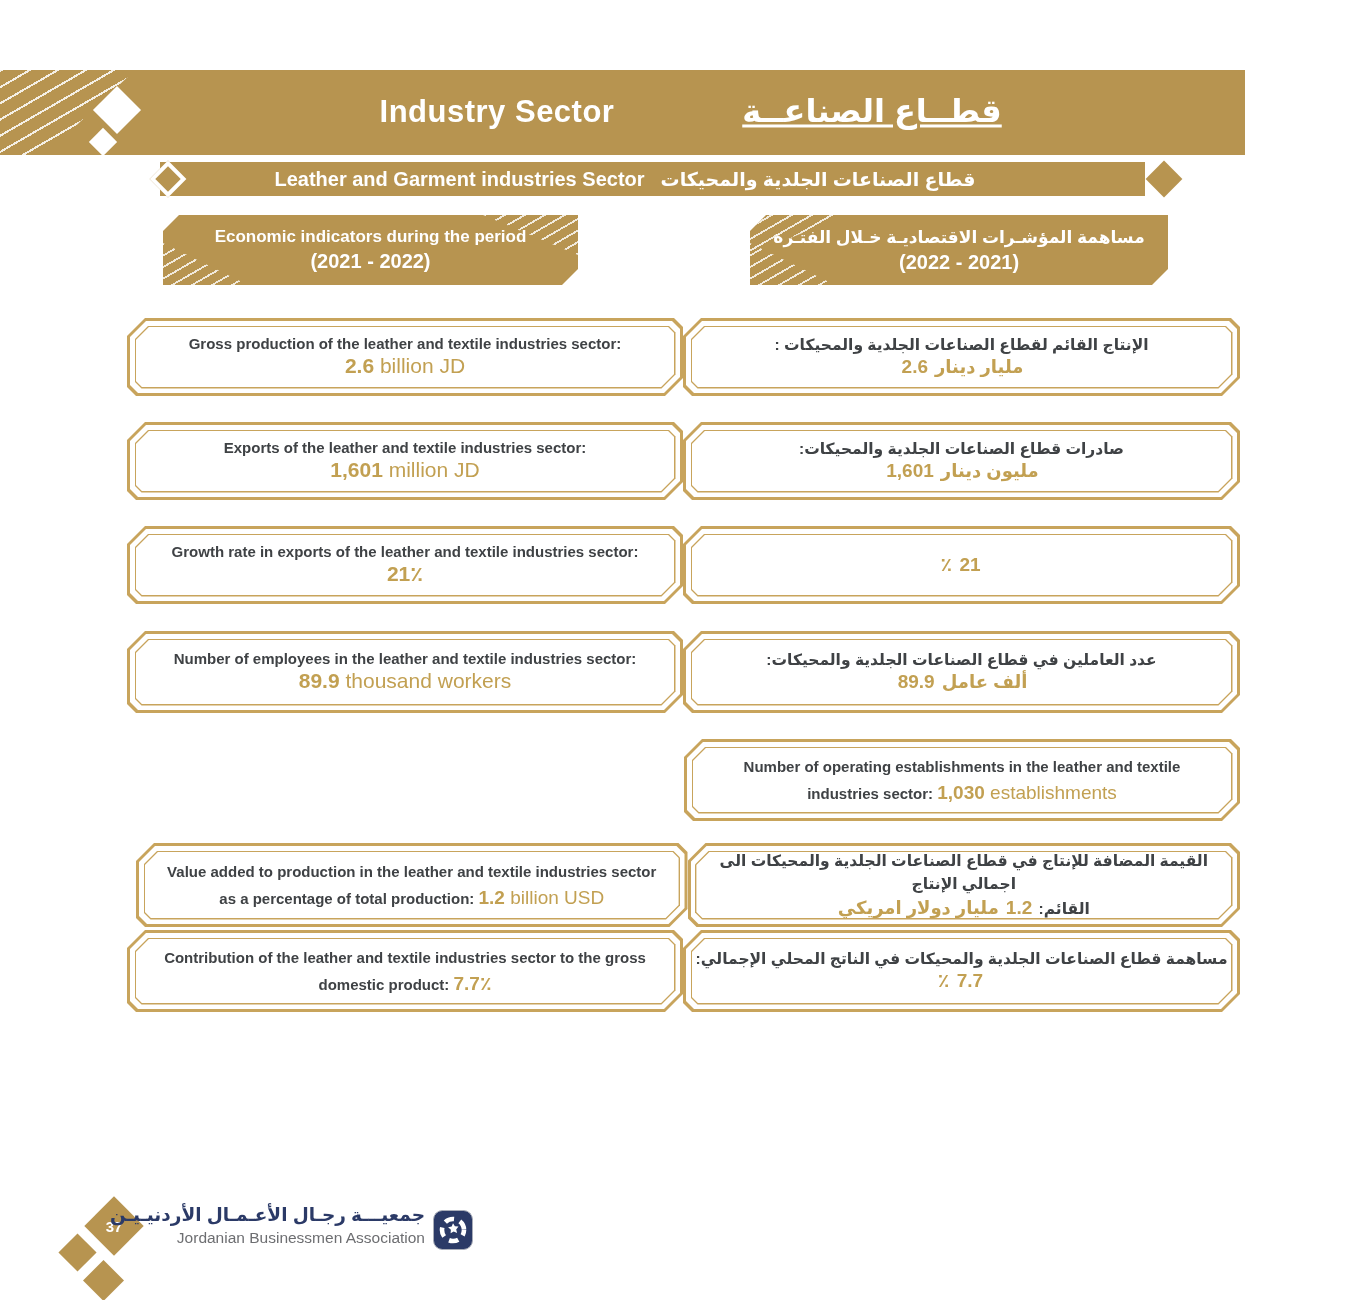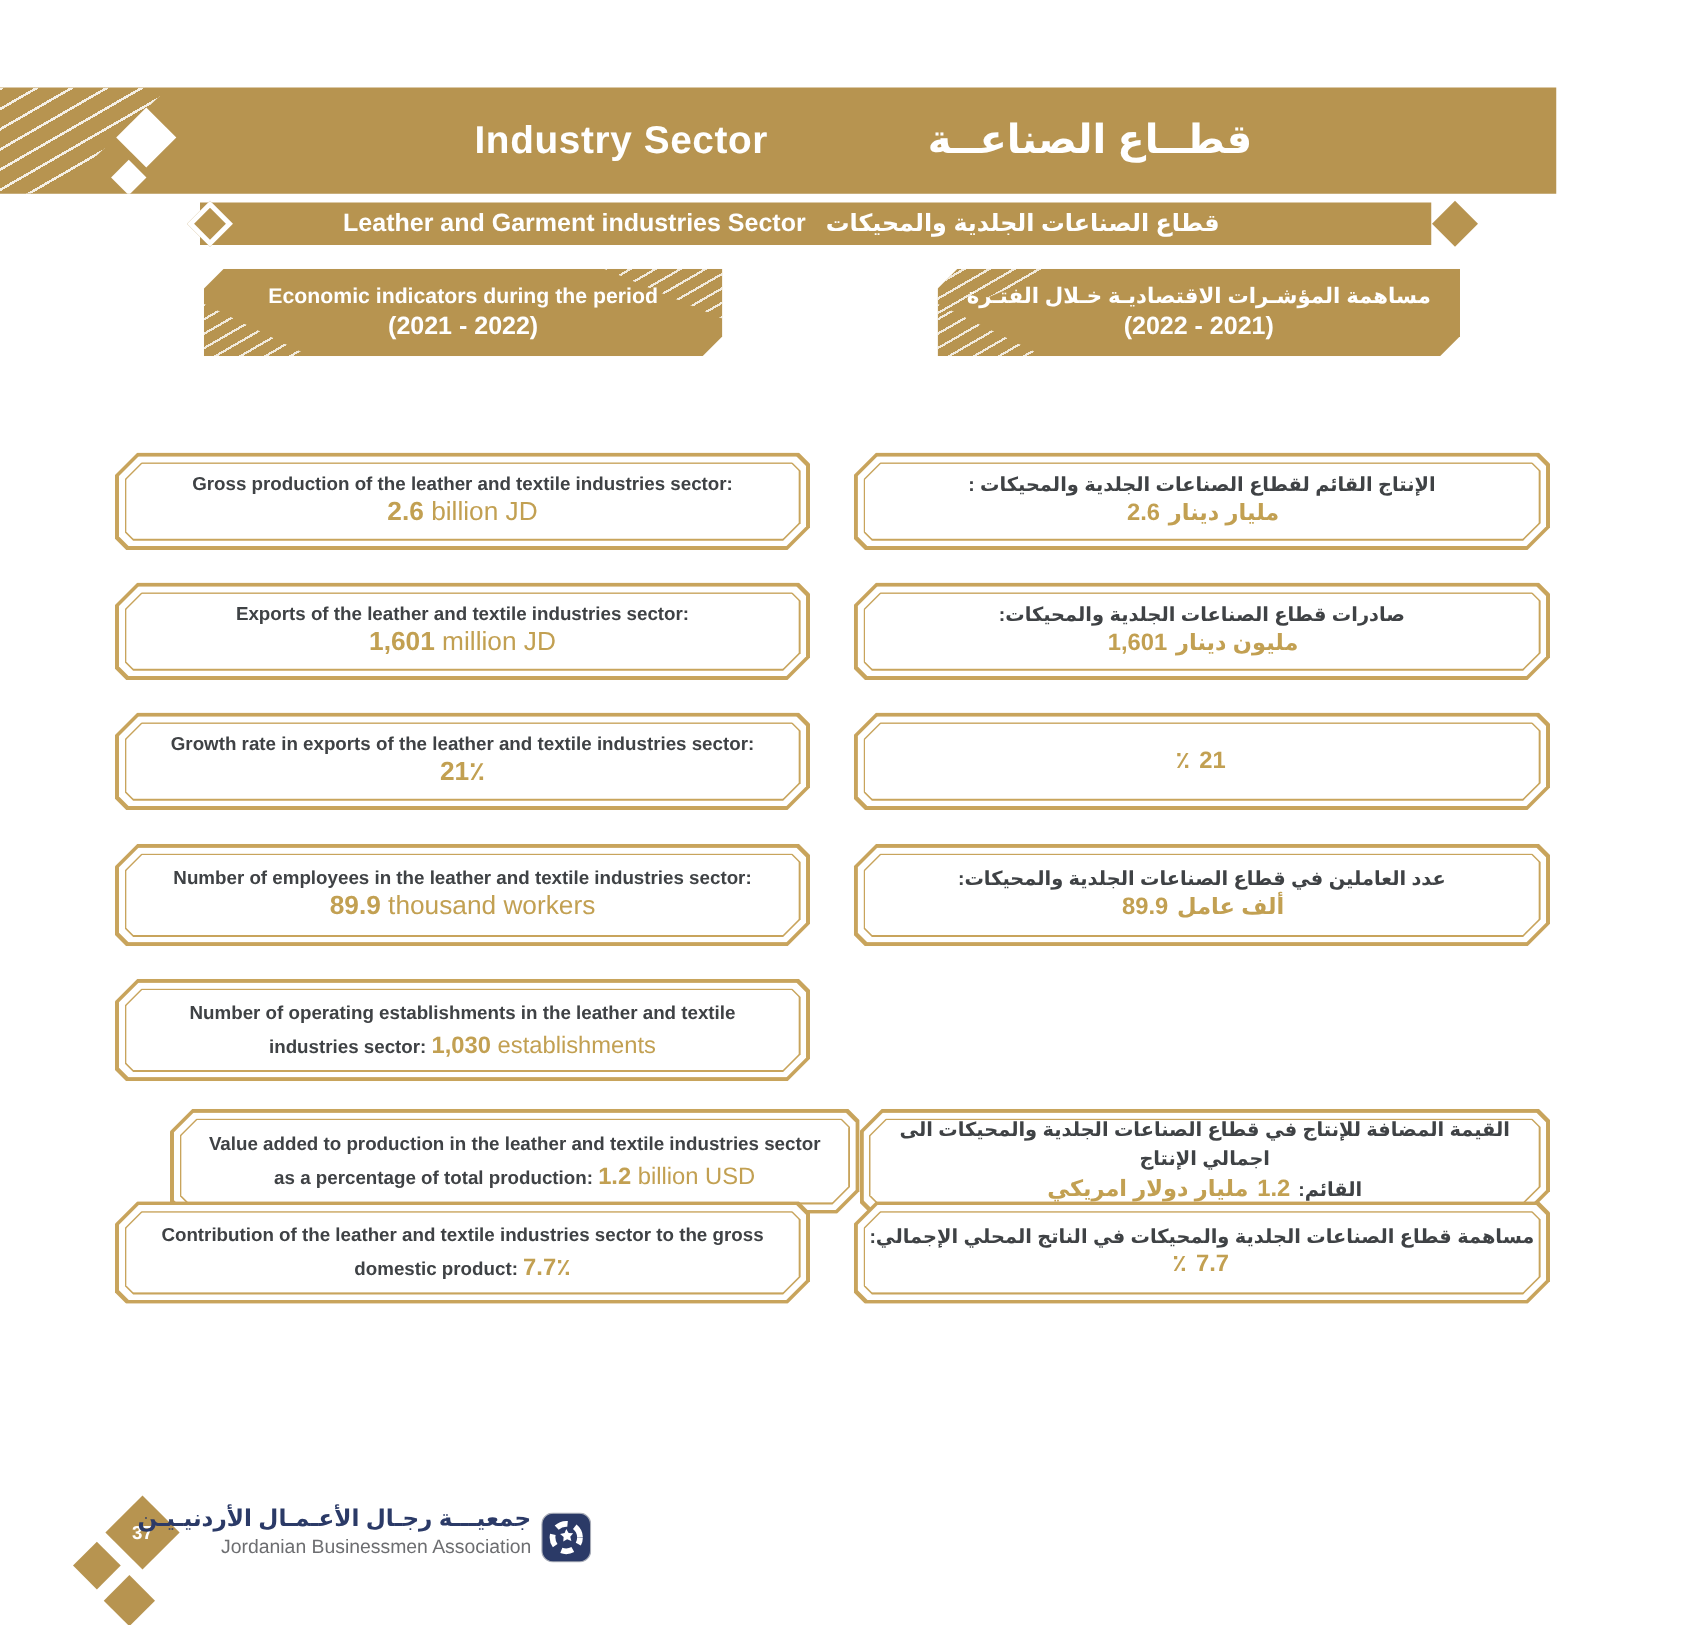--- a/index.html
+++ b/index.html
@@ -18,21 +18,21 @@
   .band{position:absolute;left:0;top:70px;width:1245px;height:85px;background:var(--gold);overflow:hidden;}
   .band-stripes{position:absolute;left:0;top:0;width:160px;height:100%;
     background:repeating-linear-gradient(150deg, rgba(255,255,255,.85) 0 2px, transparent 2px 14px);
     clip-path:polygon(0 0,135px 0,45px 100%,0 100%);}
   .wdiamond{position:absolute;background:#fff;transform:translate(-50%,-50%) rotate(45deg);}
   .wd1{left:117px;top:40px;width:34px;height:34px;}
   .wd2{left:103px;top:72px;width:20px;height:20px;}
   .title-en{position:absolute;left:497px;top:50%;transform:translate(-50%,-52%);
     color:#fff;font-size:31px;font-weight:bold;letter-spacing:.5px;white-space:nowrap;}
   .title-ar{position:absolute;left:872px;top:50%;transform:translate(-50%,-54%);
-    color:#fff;font-size:32px;font-weight:bold;white-space:nowrap;direction:rtl;}
+    color:#fff;font-size:32px;font-weight:bold;white-space:nowrap;direction:rtl;text-decoration:underline;}
 
   
   .subband{position:absolute;left:160px;top:162px;width:985px;height:34px;background:var(--gold);
     display:flex;align-items:center;justify-content:center;gap:16px;padding-right:55px;}
   .subband .en{color:#fff;font-size:20px;font-weight:bold;white-space:nowrap;}
   .subband .ar{color:#fff;font-size:19px;font-weight:bold;white-space:nowrap;direction:rtl;}
   .sub-diamond{position:absolute;transform:translate(-50%,-50%) rotate(45deg);}
   .sd-left{left:168px;top:179px;width:26px;height:26px;background:var(--gold);border:4px solid #fff;}
   .sd-right{left:1164px;top:179px;width:26px;height:26px;background:var(--gold);}
 
@@ -46,28 +46,28 @@
   .banner-en::before{top:0;right:0;width:95px;height:40px;clip-path:polygon(0 0,100% 0,100% 100%);}
   .banner-en::after{bottom:0;left:0;width:85px;height:42px;clip-path:polygon(0 0,0 100%,100% 100%);}
   .banner-ar{left:750px;width:418px;direction:rtl;}
   .banner-ar::before{top:0;left:0;width:95px;height:40px;clip-path:polygon(0 0,100% 0,0 100%);}
   .banner-ar::after{bottom:0;left:0;width:85px;height:42px;clip-path:polygon(0 0,0 100%,100% 100%);}
   .banner .b1{font-size:17px;font-weight:bold;}
   .banner .b2{font-size:20px;font-weight:bold;direction:ltr;}
 
   
   .rows{position:absolute;left:92px;top:318px;width:1148px;}
-  .row{position:absolute;left:0;width:100%;display:flex;justify-content:space-between;margin-top:44px;}
+  .row{position:absolute;left:0;width:100%;display:flex;justify-content:flex-end;}
   .row:nth-child(1){top:0;height:78px;}
   .row:nth-child(2){top:104px;height:78px;}
   .row:nth-child(3){top:208px;height:78px;}
   .row:nth-child(4){top:313px;height:82px;}
   .row:nth-child(5){top:421px;height:82px;}
   .row:nth-child(6){top:525px;height:84px;padding-left:44px;}
-  .row:nth-child(7){top:599px;height:82px;}
+  .row:nth-child(7){top:612px;height:82px;}
   .box-en{width:556px;height:100%;}
   .box-ar{width:557px;height:100%;}
   .l1{background:var(--gold-border);height:100%;padding:3px;
     clip-path:polygon(18px 0,calc(100% - 9px) 0,100% 9px,100% calc(100% - 18px),calc(100% - 18px) 100%,9px 100%,0 calc(100% - 9px),0 18px);}
   .l2{background:#fff;height:100%;padding:4.5px;
     clip-path:polygon(16px 0,calc(100% - 8px) 0,100% 8px,100% calc(100% - 16px),calc(100% - 16px) 100%,8px 100%,0 calc(100% - 8px),0 16px);}
   .l3{background:var(--gold-border);height:100%;padding:1.4px;
     clip-path:polygon(14px 0,calc(100% - 7px) 0,100% 7px,100% calc(100% - 14px),calc(100% - 14px) 100%,7px 100%,0 calc(100% - 7px),0 14px);}
   .l4{background:#fff;height:100%;display:flex;flex-direction:column;align-items:center;justify-content:center;
     gap:2px;padding:2px 14px;text-align:center;

